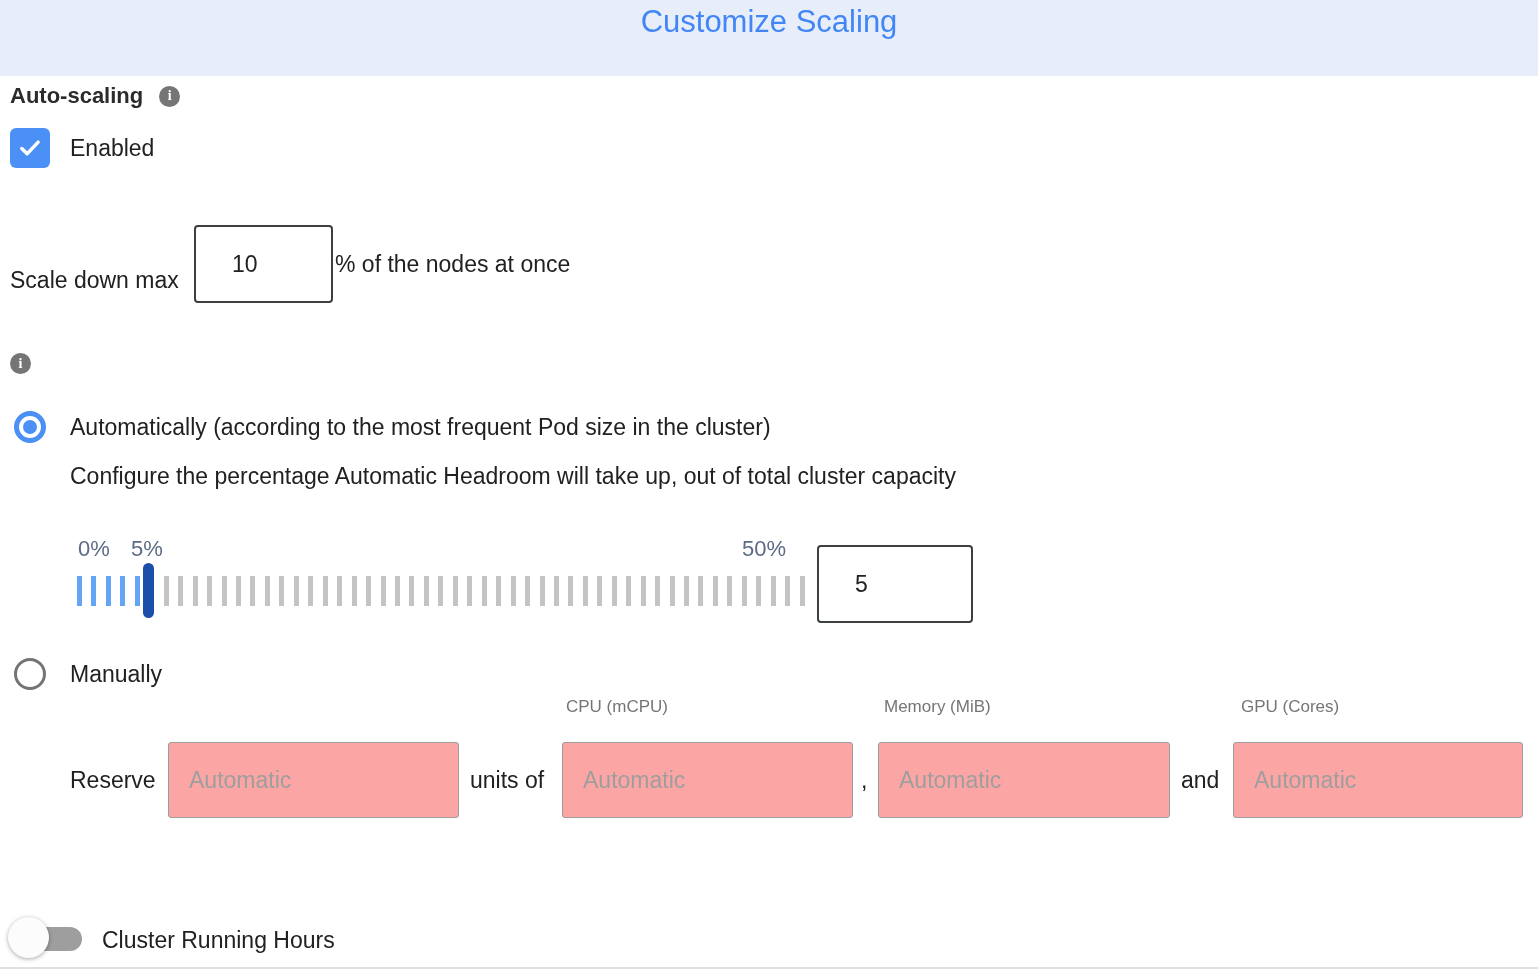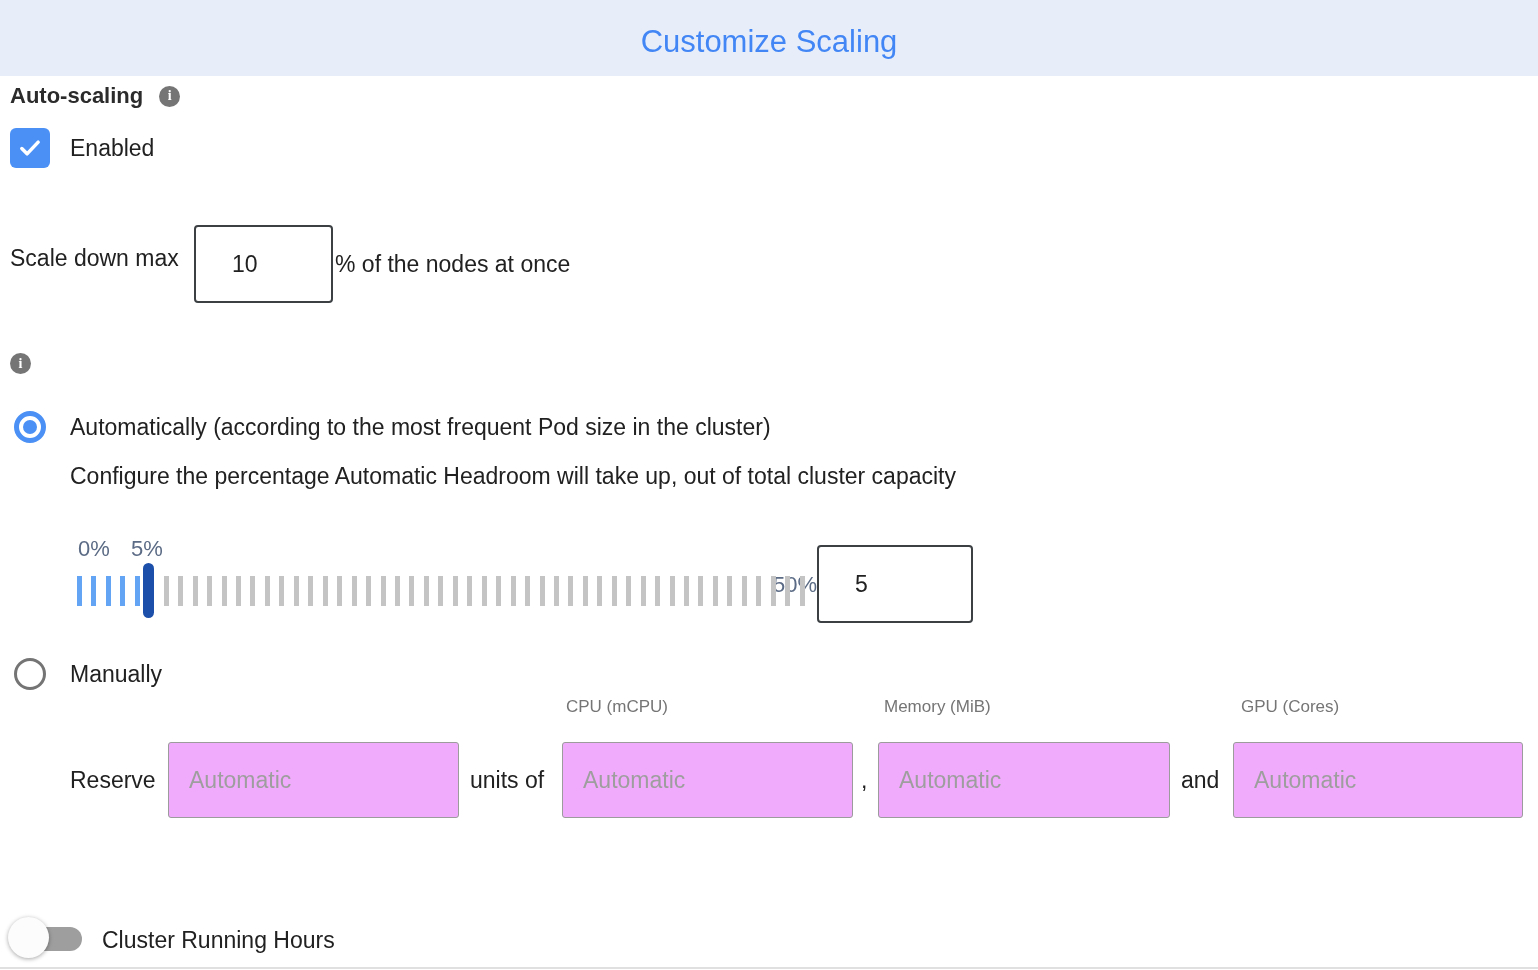--- a/index.html
+++ b/index.html
@@ -14,21 +14,21 @@
   }
   .abs { position: absolute; }
 
   
   .header-band {
     position: absolute; top: 0; left: 0; width: 1538px; height: 76px;
     background: var(--header-bg, #e7eefa);
     display: flex; align-items: flex-start; justify-content: center;
   }
   .header-title {
-    margin-top: 24px;
+    margin-top: 4px;
     font-size: 31px; color: var(--title, #4286f5);
   }
 
   .section-label {
     font-size: 22px; font-weight: bold; color: #2b2b2b;
     display: flex; align-items: center; gap: 16px;
   }
   .info-icon {
     width: 21px; height: 21px; border-radius: 50%;
     background: #757575; color: #fff;
@@ -51,21 +51,21 @@
   .value-input {
     border: 2px solid #3c4043; border-radius: 4px;
     background: #fff; font-size: 23px; color: #212121;
     padding-left: 36px; font-family: "Liberation Sans", sans-serif;
     outline: none;
   }
 
   
   .auto-input {
     border: 1px solid #9c9c9c; border-radius: 3px;
-    background: #f0abfc; font-size: 23px; color: #444;
+    background: #fca5a5; font-size: 23px; color: #444;
     padding-left: 20px; font-family: "Liberation Sans", sans-serif;
     outline: none; height: 76px;
   }
   .auto-input::placeholder { color: #9e9e9e; opacity: 1; }
 
   .vcenter { display: flex; align-items: center; }
 
   
   .radio {
     position: absolute; width: 32px; height: 32px; border-radius: 50%;
@@ -120,37 +120,37 @@
 
 <div class="checkbox">
   <span style="display:flex;">
     <svg width="28" height="28" viewBox="0 0 24 24">
         <path d="M5 12.5l4.5 4.5L19 7" fill="none" stroke="#fff" stroke-width="3" stroke-linecap="round" stroke-linejoin="round"></path>
       </svg>
   </span>
 </div>
 <div class="abs body-text vcenter" style="left:70px; top:128px; height:40px;">Enabled</div>
 
-<div class="abs body-text vcenter" style="left:10px; top:219px; height:78px;text-align:right;">Scale down max</div>
+<div class="abs body-text vcenter" style="left:10px; top:241px; height:78px;text-align:right;">Scale down max</div>
 <input class="abs value-input" style="left: 194px; top: 225px; width: 139px; height: 78px;" value="10">
 <div class="abs body-text vcenter" style="left:335px; top:225px; height:78px;">% of the nodes at once</div>
 
 <div class="abs section-label" style="left:10px; top:353px;">
   <span class="info-icon">i</span>
 </div>
 
 <div class="radio selected" style="left:14px; top:411px;">
   <span class="dot"></span>
 </div>
 <div class="abs body-text vcenter" style="left:70px; top:411px; height:32px;">Automatically (according to the most frequent Pod size in the cluster)</div>
 <div class="abs body-text" style="left:70px; top:463px;">Configure the percentage Automatic Headroom will take up, out of total cluster capacity</div>
 
 <div class="slider-label" style="left:78px; top:536px;">0%</div>
 <div class="slider-label" style="left:131px; top:536px;">5%</div>
-<div class="slider-label" style="left:773px; top:536px;margin-top:36px;">50%</div>
+<div class="slider-label" style="left:742px; top:536px;">50%</div>
 
 <div class="tick-row">
   <div class="slider-handle" style="left: 66.3px;"></div>
 <div class="tick blue"></div>
     <div class="tick blue"></div>
     <div class="tick blue"></div>
     <div class="tick blue"></div>
     <div class="tick blue"></div>
     <div class="tick blue"></div>
     <div class="tick"></div>

